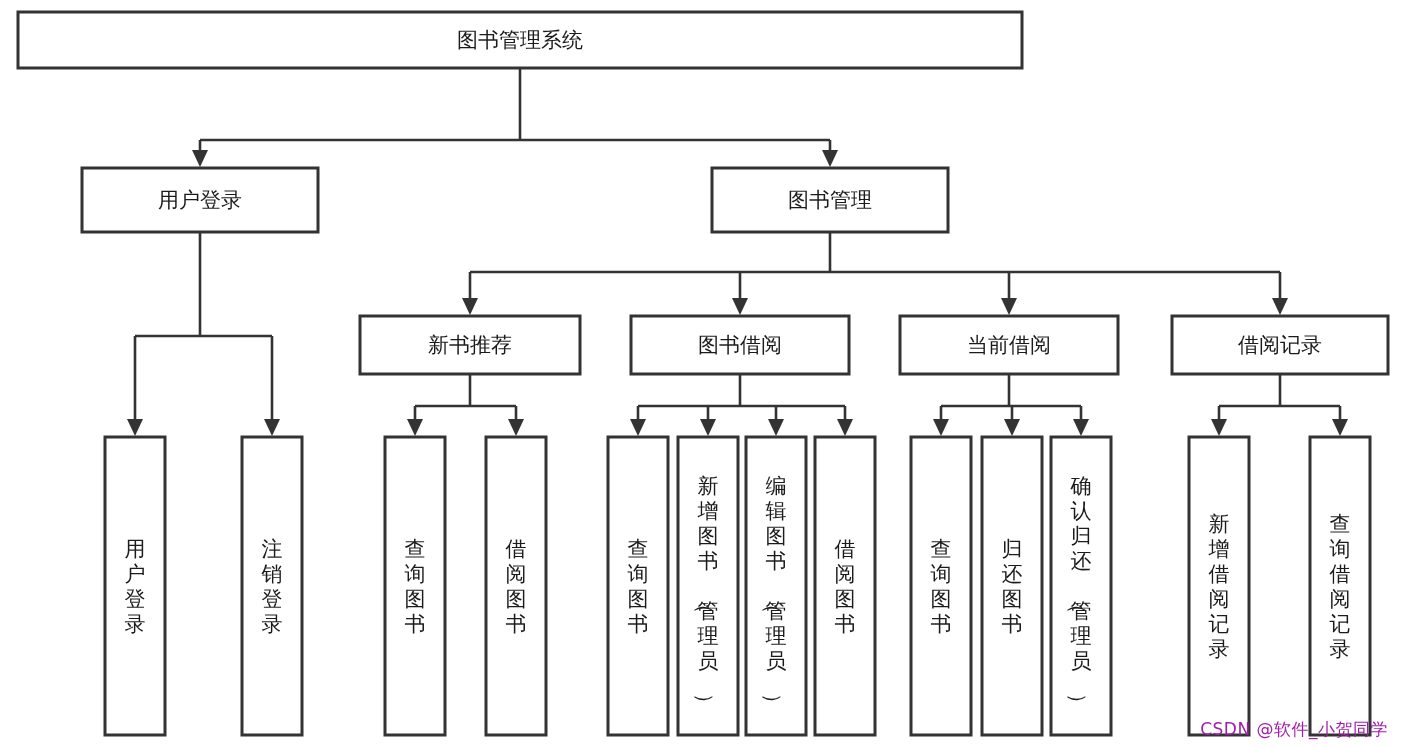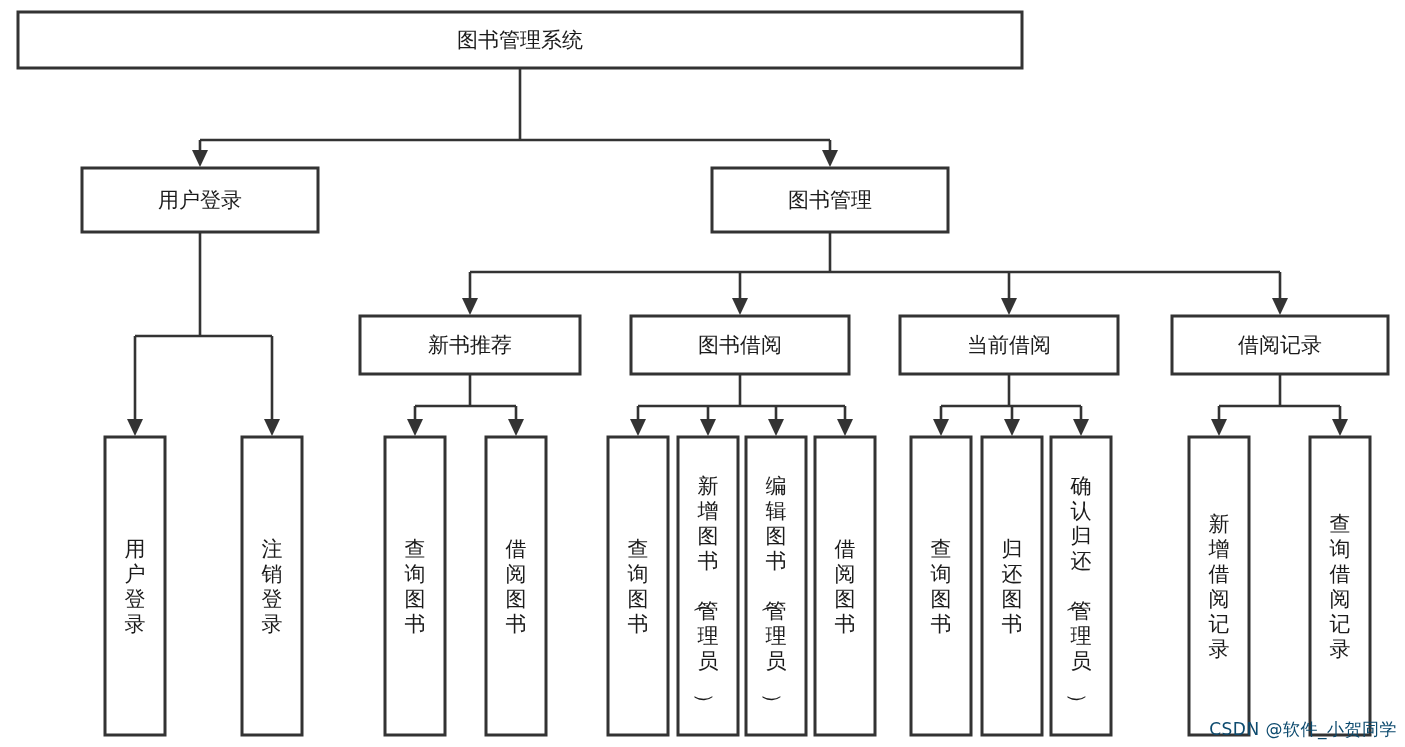--- a/index.html
+++ b/index.html
@@ -49,25 +49,25 @@
     stroke: #333333;
     stroke-width: 2.6;
     fill: none;
   }
   .arrow-head {
     fill: #333333;
     stroke: none;
   }
   .watermark {
     position: absolute;
-    right: 8px;
+    right: 17px;
     bottom: 6px;
     font-family: "DejaVu Sans", "Liberation Sans", sans-serif;
     font-size: 17px;
-    color: #0c4a6e;
+    color: #a21caf;
     letter-spacing: 0.5px;
     white-space: nowrap;
     user-select: none;
     margin-left: 28px;
   }
 </style>
 </head>
 <body>
 
 <div id="diagram-root">

